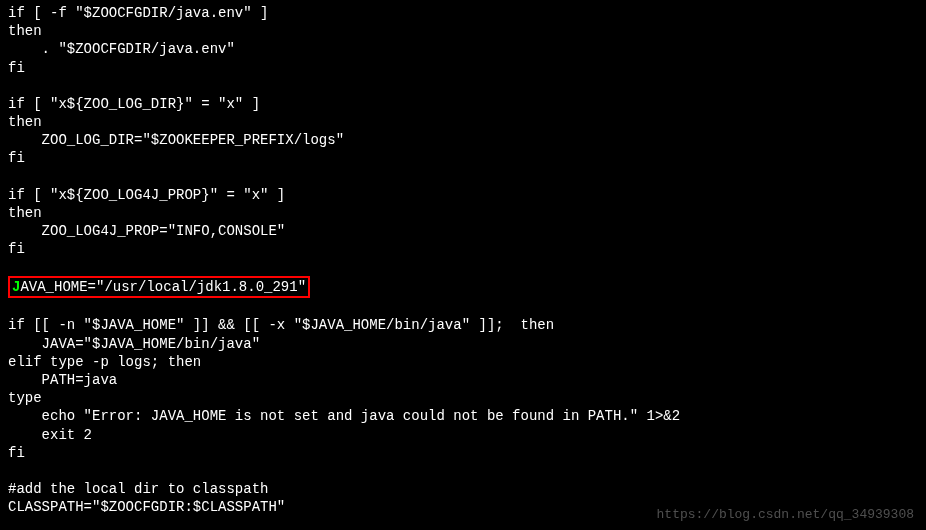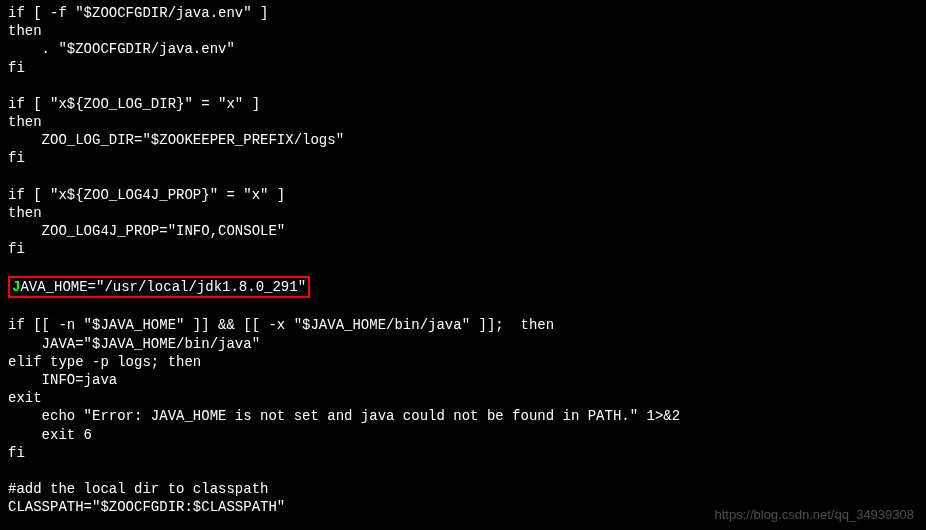--- a/index.html
+++ b/index.html
@@ -28,21 +28,21 @@
   .cursor {
     color: #00ff00;
     font-weight: bold;
   }
   .watermark {
     position: absolute;
     bottom: 6px;
     right: 12px;
     color: #6a6a6a;
     font-size: 13px;
-    font-family: Liberation Sans, sans-serif;
+    font-family: Liberation Mono, monospace;
     opacity: 0.75;
   }
 </style>
 </head>
 <body>
 
 <div class="line">if [ -f "$ZOOCFGDIR/java.env" ]</div>
 <div class="line">then</div>
 <div class="line">    . "$ZOOCFGDIR/java.env"</div>
 <div class="line">fi</div>
@@ -55,22 +55,22 @@
 <div class="line">if [ "x${ZOO_LOG4J_PROP}" = "x" ]</div>
 <div class="line">then</div>
 <div class="line">    ZOO_LOG4J_PROP="INFO,CONSOLE"</div>
 <div class="line">fi</div>
 <div class="line"></div>
 <div class="line"><span class="highlight-box"><span class="cursor">J</span><span>AVA_HOME="/usr/local/jdk1.8.0_291"</span></span></div>
 <div class="line"></div>
 <div class="line">if [[ -n "$JAVA_HOME" ]] &amp;&amp; [[ -x "$JAVA_HOME/bin/java" ]];  then</div>
 <div class="line">    JAVA="$JAVA_HOME/bin/java"</div>
 <div class="line">elif type -p logs; then</div>
-<div class="line">    INFO=java</div>
-<div class="line">exit</div>
+<div class="line">    PATH=java</div>
+<div class="line">type</div>
 <div class="line">    echo "Error: JAVA_HOME is not set and java could not be found in PATH." 1&gt;&amp;2</div>
-<div class="line">    exit 6</div>
+<div class="line">    exit 2</div>
 <div class="line">fi</div>
 <div class="line"></div>
 <div class="line">#add the local dir to classpath</div>
 <div class="line">CLASSPATH="$ZOOCFGDIR:$CLASSPATH"</div>
 
 <div class="watermark">https://blog.csdn.net/qq_34939308</div>
 
 </body></html>

